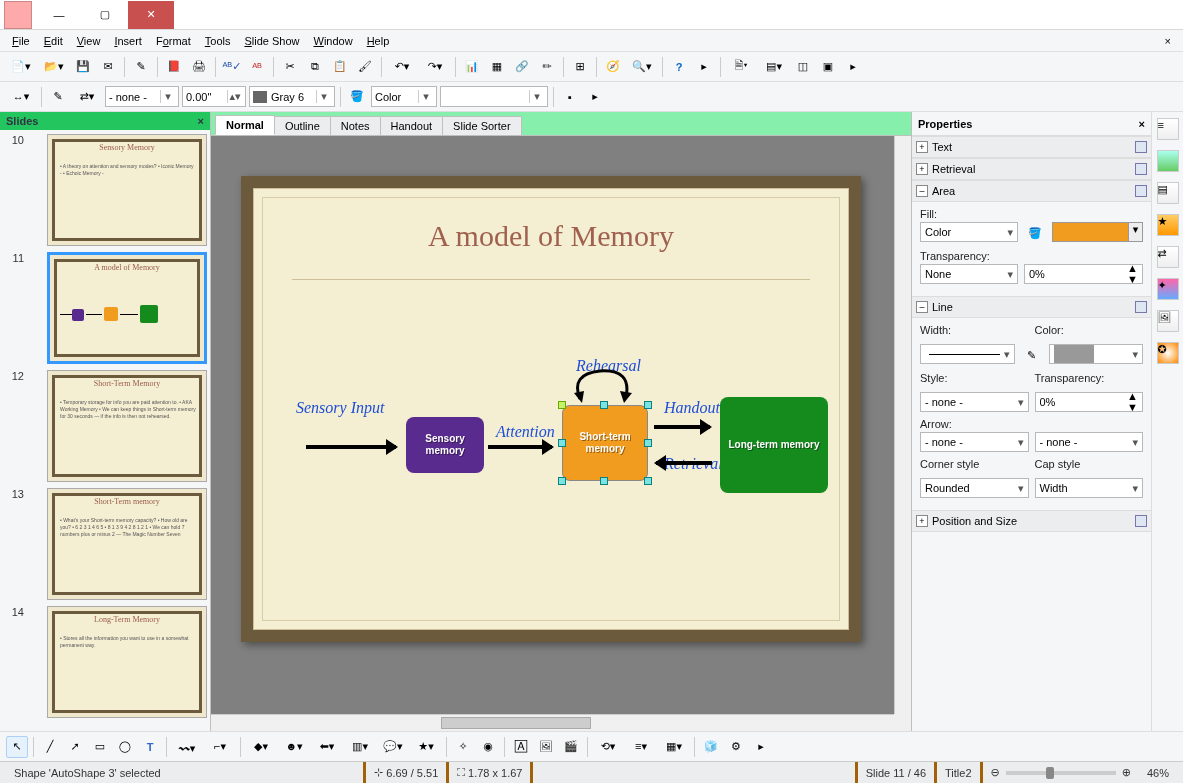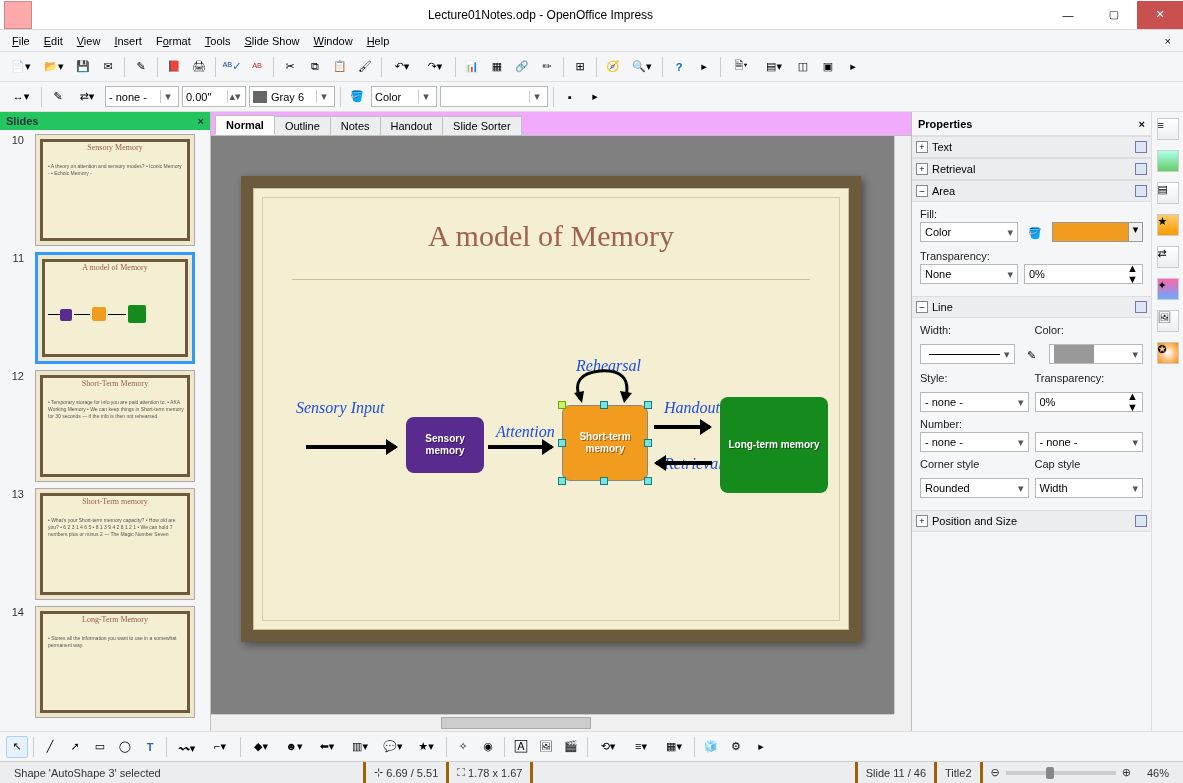--- a/index.html
+++ b/index.html
@@ -28,31 +28,31 @@
 .combo .dd { width: 15px; text-align: center; color: #555; border-left: 1px solid #ccc; margin-left: auto; }
 
 
 .content-row { flex: 1; display: flex; min-height: 0; background: #f5f6f7; }
 
 
 .slide-panel { width: 211px; display: flex; flex-direction: column; border-right: 1px solid #bfbfbf; }
 .slide-panel .hdr { height: 18px; background: #22c55e; padding: 0 6px; display: flex; align-items: center; font-weight: bold; color: #334; }
 .slide-panel .hdr .x { margin-left: auto; cursor: default; }
 .slide-list { flex: 1; overflow: hidden; padding: 4px 2px 4px 8px; }
-.slide-item { display: flex; gap: 11px; margin-bottom: 6px; }
+.slide-item { display: flex; gap: 23px; margin-bottom: 6px; }
 .slide-item .num { width: 16px; color: #333; font-size: 11px; text-align: right; }
 .slide-item .thumb { width: 160px; height: 112px; background: #efe8cd; border: 1px solid #aaa; position: relative; overflow: hidden; }
 .slide-item.active .thumb { border: 3px solid #3399ff; }
 .thumb .frame { position: absolute; inset: 4px; border: 3px solid #6b5a3c; background: #f4eed2; }
 .thumb .ttl { position: absolute; top: 8px; left: 10px; right: 10px; text-align: center; font-size: 8px; color: #9a5b4b; font-family: Georgia, serif; }
 .thumb .body { position: absolute; top: 28px; left: 12px; right: 10px; font-size: 5px; color: #555; line-height: 1.4; }
 
 
 .workspace { flex: 1; display: flex; flex-direction: column; min-width: 0; }
-.viewtabs { height: 24px; background: #f0abfc; display: flex; align-items: flex-end; padding: 0 4px; gap: 0; border-bottom: 1px solid #bfbfbf; }
+.viewtabs { height: 24px; background: #86efac; display: flex; align-items: flex-end; padding: 0 4px; gap: 0; border-bottom: 1px solid #bfbfbf; }
 .viewtabs .tab { padding: 3px 10px; border: 1px solid #bfbfbf; border-bottom: none; background: #ebedef; margin-right: -1px; }
 .viewtabs .tab.active { background: #fff; border-bottom: 1px solid #fff; position: relative; z-index: 1; font-weight: bold; }
 
 .canvas-scroll { flex: 1; background: #808080; position: relative; overflow: hidden; }
 .canvas-scroll .vscroll { position: absolute; right: 0; top: 0; bottom: 17px; width: 17px; background: #f0f0f0; border-left: 1px solid #ccc; }
 .canvas-scroll .hscroll { position: absolute; left: 0; right: 17px; bottom: 0; height: 17px; background: #f0f0f0; border-top: 1px solid #ccc; }
 .canvas-scroll .corner { position: absolute; right: 0; bottom: 0; width: 17px; height: 17px; background: #f0f0f0; }
 
 .slide-canvas { position: absolute; left: 30px; top: 40px; width: 620px; height: 466px; background: #6b5a3c; box-shadow: 3px 3px 8px rgba(0,0,0,0.4); }
 .slide-inner { position: absolute; inset: 12px; background: #f4eed2; border: 1px solid #cdbf97; }
@@ -100,21 +100,20 @@
 .zoom-slider { width: 110px; height: 4px; background: #ccc; position: relative; margin: 0 6px; }
 .zoom-slider::before { content:""; position:absolute; left:40px; top:-4px; width:8px; height:12px; background:#888; border-radius:2px; }
 
 svg { display: block; }
 </style>
 </head>
 <body>
 
 <div class="titlebar">
   <span class="app-icon"></span>
-  <div class="title">Lecture01Notes.odp - OpenOffice Impress</div>
   <div class="winbtns">
     <div class="winbtn">—</div>
     <div class="winbtn">▢</div>
     <div class="winbtn close">✕</div>
   </div>
 </div>
 
 <div class="menubar">
   <span><u>F</u>ile</span>
   <span><u>E</u>dit</span>
@@ -414,21 +413,21 @@
             <span class="dd">▾</span>
           </div>
         <div class="spin" style="flex:1">
             <span>0%</span>
             <span class="arrows">
               <span>▲</span>
               <span>▼</span>
             </span>
           </div>
       </div>
-      <div class="field-label">Number:</div>
+      <div class="field-label">Arrow:</div>
       <div class="field-row">
         <div class="select">
             <span>- none -</span>
             <span class="dd">▾</span>
           </div>
         <div class="select">
             <span>- none -</span>
             <span class="dd">▾</span>
           </div>
       </div>

